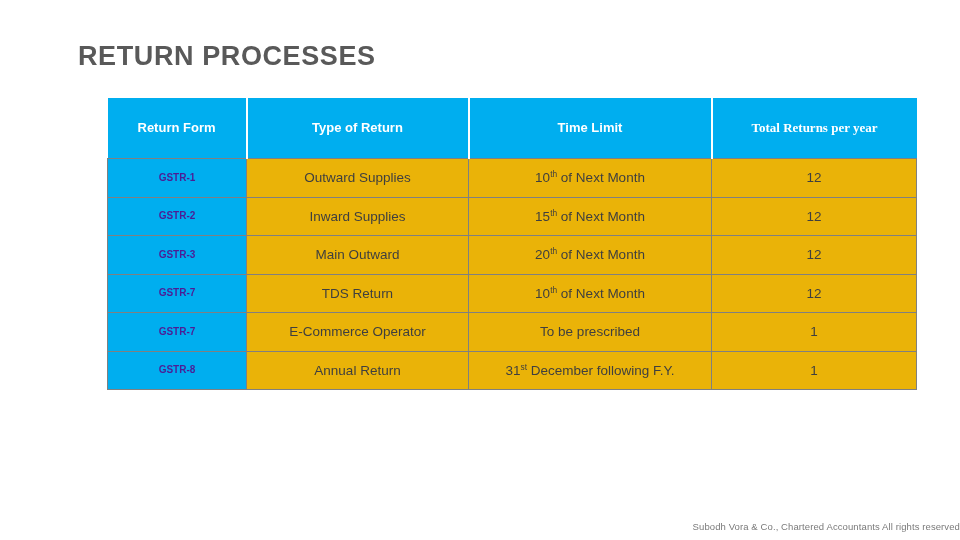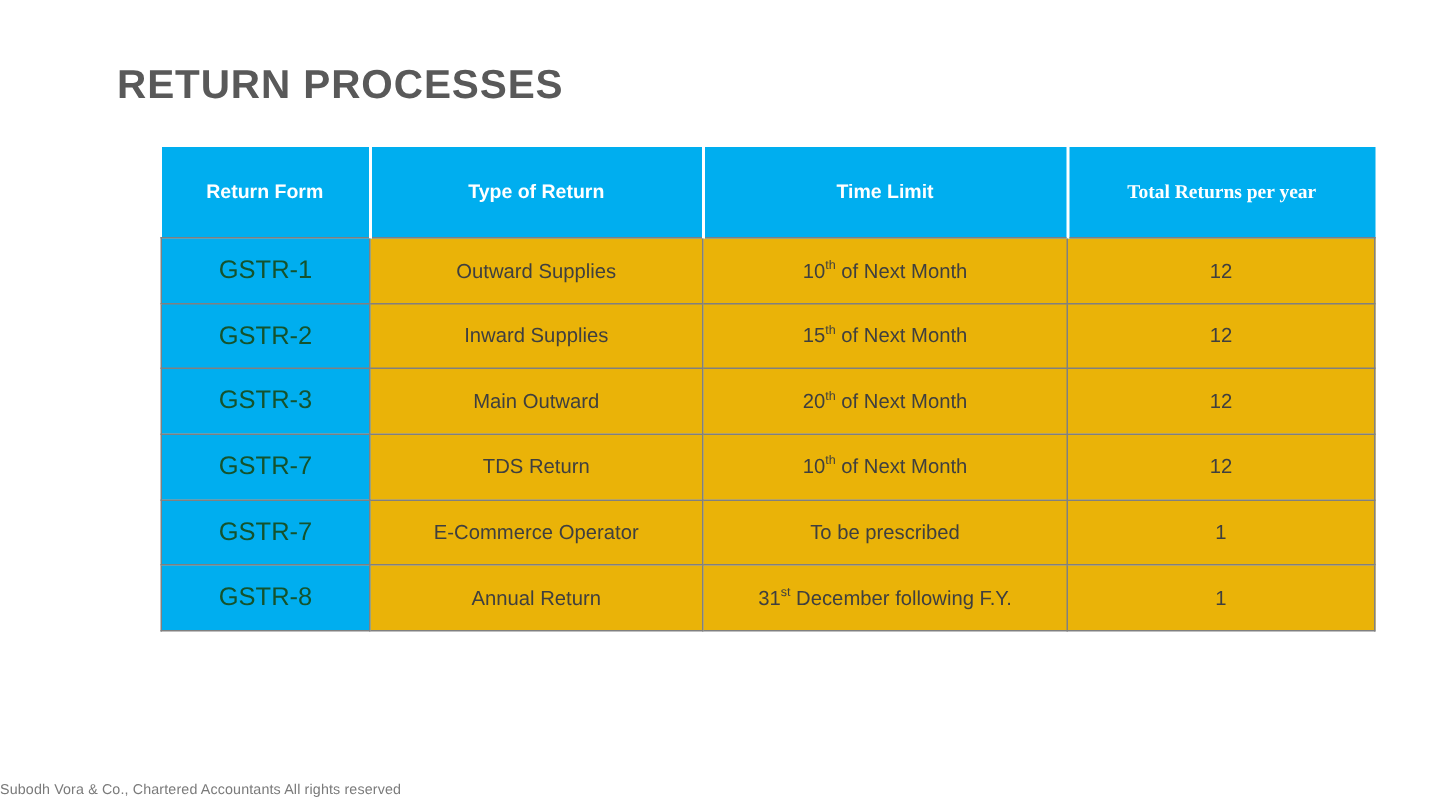--- a/index.html
+++ b/index.html
@@ -80,23 +80,23 @@
     vertical-align: middle;
     padding: 9px 8px;
     border: 1px solid #808080;
     line-height: 1.45;
     background: #eab308;
   }
 
   
   tbody td.key-cell {
     background: #00AEEF;
-    color: #14532d;
-    font-weight: normal;
-    font-size: 17px;
+    color: #4c1d95;
+    font-weight: bold;
+    font-size: 10px;
     border-color: #808080;
   }
 
   tbody tr.tall td {
     padding-top: 12px;
     padding-bottom: 12px;
   }
 
   sup {
     font-size: 0.62em;
@@ -106,21 +106,21 @@
 
   .cell-line {
     display: block;
   }
 
   .footer-note {
     position: absolute;
     left: 0;
     top: 521px;
     width: 960px;
-    text-align: left;
+    text-align: right;
     font-size: 9.5px;
     color: #7a7a7a;
     letter-spacing: 0.1px;
   }
 </style>
 </head>
 <body>
 
 <div class="slide">
 

